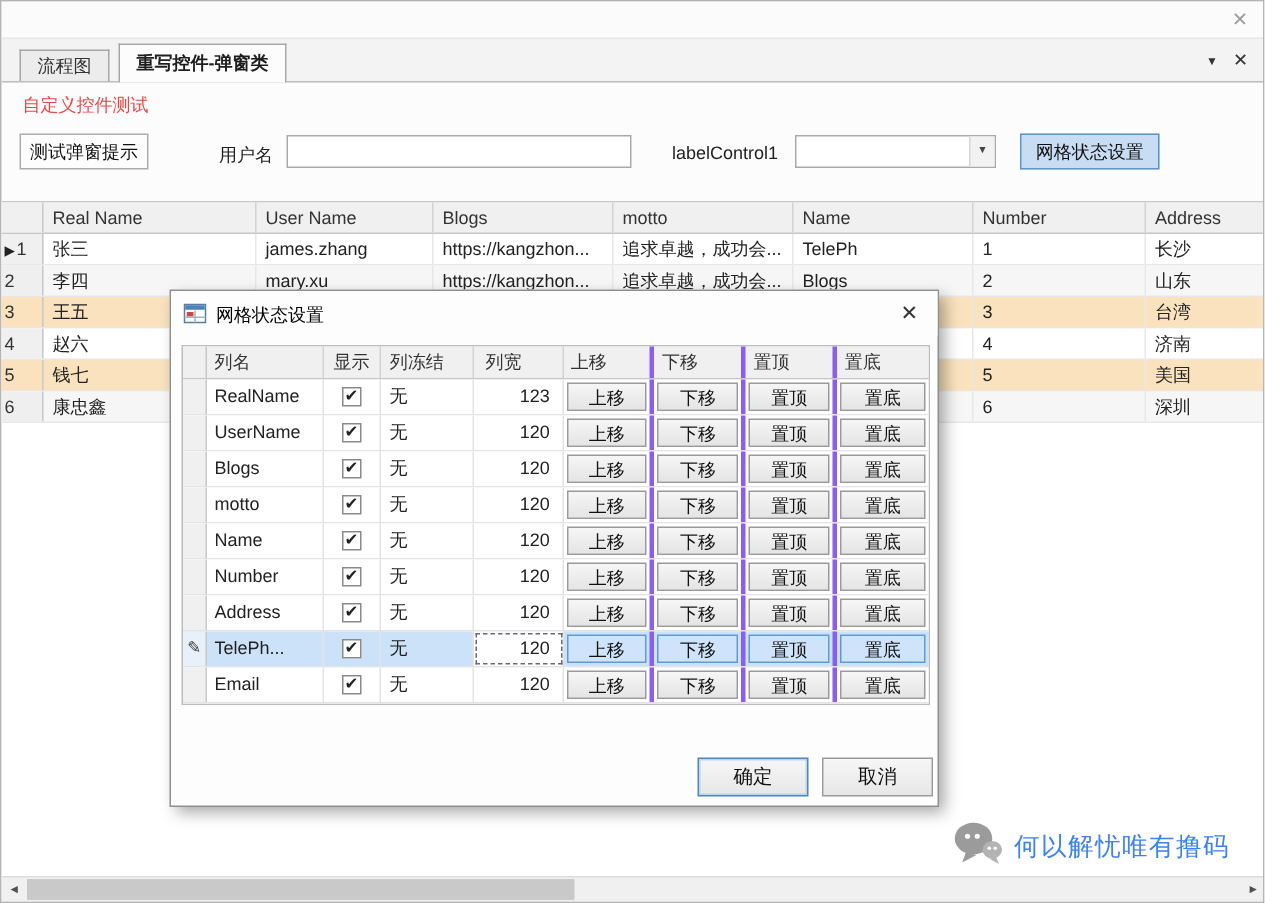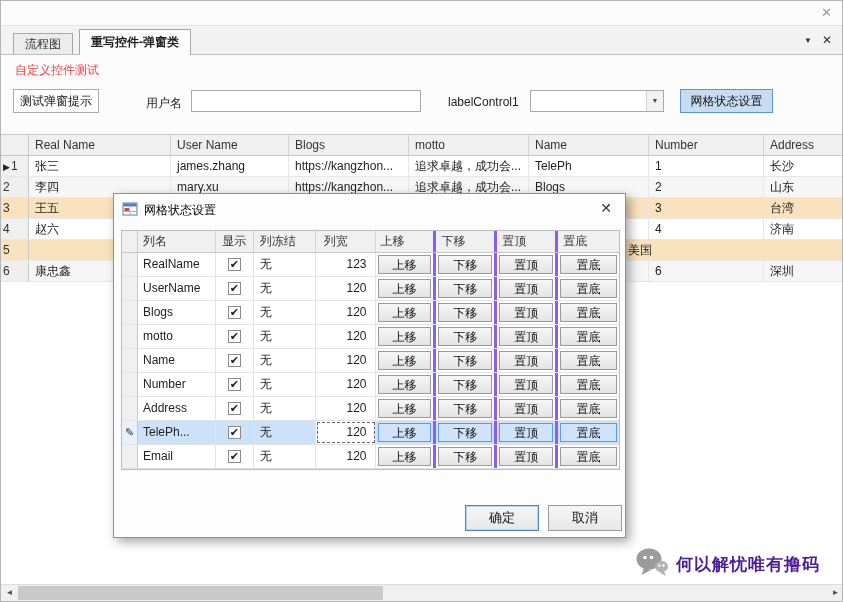--- a/index.html
+++ b/index.html
@@ -48,21 +48,21 @@
   .c-addr { width:80px; border-right:none; }
 
   
   .hscroll { position:absolute; left:0; bottom:0; width:843px; height:17px; background:#f0f0f0; border-top:1px solid #dcdcdc; }
   .hs-btn { position:absolute; top:0; width:17px; height:16px; text-align:center; line-height:16px; font-size:8px; color:#505050; cursor:pointer; }
   .hs-left { left:0; } .hs-right { right:0; }
   .hs-thumb { position:absolute; left:17px; top:1px; width:365px; height:14px; background:#c9c9c9; cursor:pointer; }
 
   
   .watermark { position:absolute; right:22px; bottom:20px; display:flex; align-items:center; gap:7px; }
-  .wm-text { font-size:17px; font-weight:bold; color:#4c1d95; letter-spacing:1px; }
+  .wm-text { font-size:17px; font-weight:normal; color:#3b82f6; letter-spacing:1px; }
 
   
   .dialog { position:absolute; left:112px; top:192px; width:513px; height:345px; background:#fdfdfd; border:1px solid #8f8f8f; box-shadow:4px 4px 10px rgba(0,0,0,.35); z-index:10; }
   .dlg-title { position:relative; height:30px; background:#fdfdfd; }
   .dlg-icon { position:absolute; left:8px; top:7px; width:16px; height:16px; }
   .dlg-title-text { position:absolute; left:30px; top:8px; color:#000; }
   .dlg-close { position:absolute; right:13px; top:6px; font-size:14px; color:#333; cursor:pointer; }
 
   .dg { position:absolute; left:7px; top:36px; width:499px; background:#fff; border:1px solid #bcbcbc; }
   .dg-header { display:flex; height:22px; background:#f0f0f0; border-bottom:1px solid #c6c6c6; }
@@ -170,20 +170,21 @@
       <div class="mg-cell c-user"></div>
       <div class="mg-cell c-blogs"></div>
       <div class="mg-cell c-motto"></div>
       <div class="mg-cell c-name"></div>
       <div class="mg-cell c-num">4</div>
       <div class="mg-cell c-addr">济南</div>
     </div>
 
     <div class="mg-row tan">
       <div class="mg-cell mg-ind"><span>5</span></div>
+      <div class="mg-cell c-real">钱七</div>
       <div class="mg-cell c-user"></div>
       <div class="mg-cell c-blogs"></div>
       <div class="mg-cell c-motto"></div>
       <div class="mg-cell c-name"></div>
       <div class="mg-cell c-num">5</div>
       <div class="mg-cell c-addr">美国</div>
     </div>
 
     <div class="mg-row alt">
       <div class="mg-cell mg-ind"><span>6</span></div>

